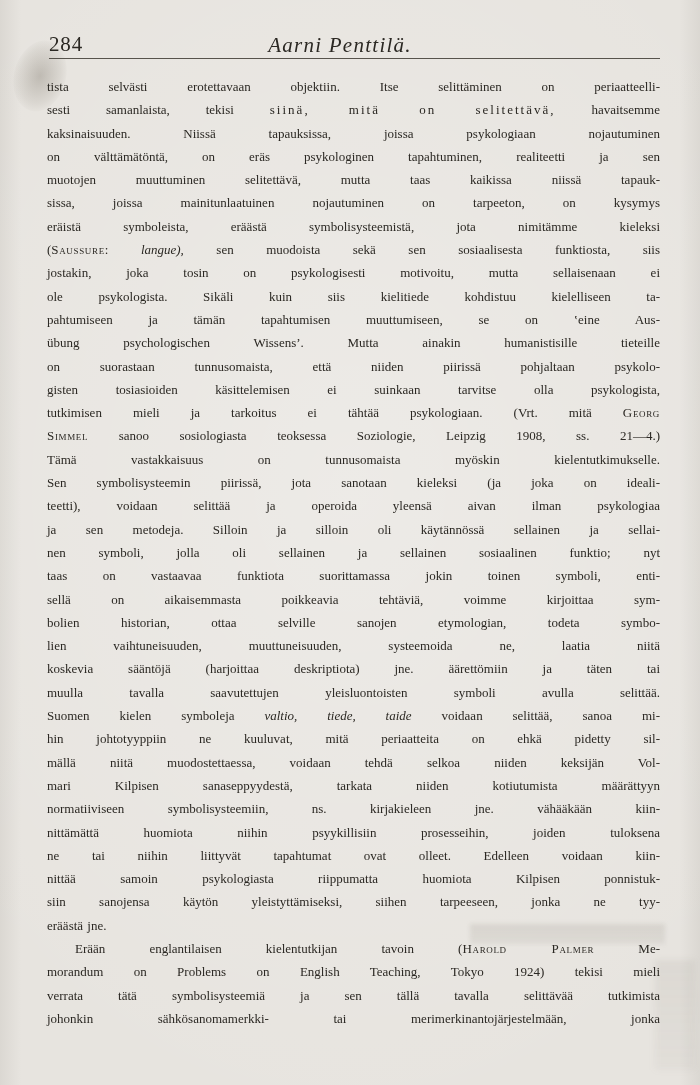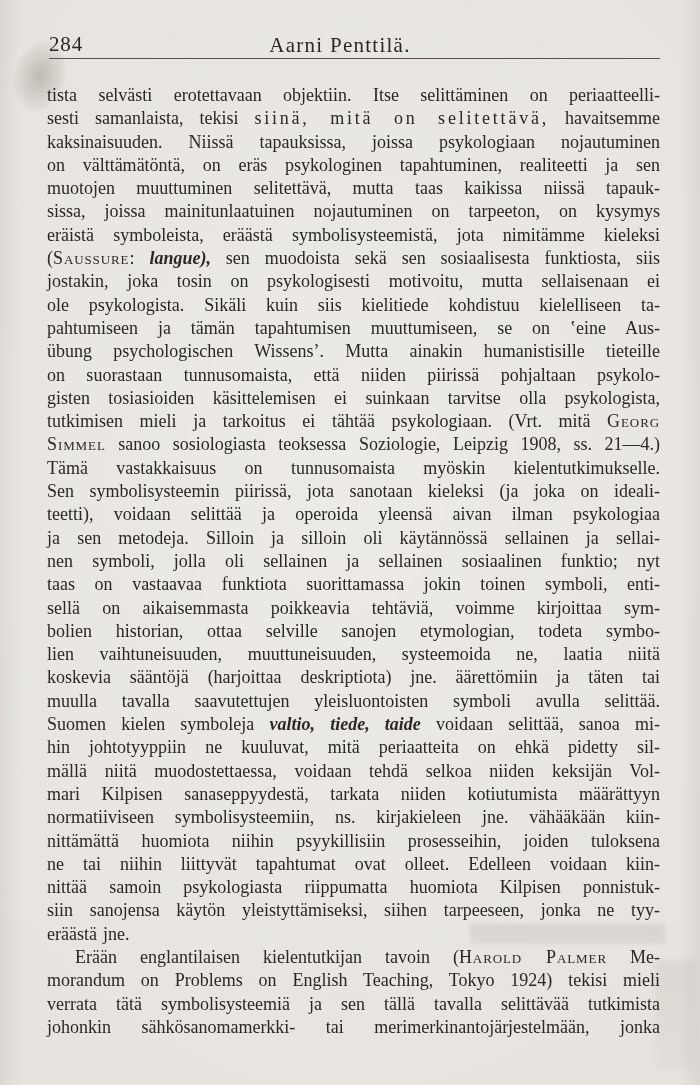--- a/index.html
+++ b/index.html
@@ -44,45 +44,46 @@
     top: 32px; left: 47px; width: 613px; height: 22px;
     font-size: 21px;
   }
   .page-number {
     position: absolute; left: 2px; top: 0;
     letter-spacing: 0.04em;
   }
   .running-title {
     position: absolute; left: 198px; top: 1px; width: 190px;
     text-align: center;
+    font-style: italic;
     letter-spacing: 0.06em;
   }
   .header-rule {
     position: absolute;
     top: 58px; left: 49px; width: 611px; height: 0;
     border-top: 1.7px solid #4a473f;
     opacity: 0.92;
   }
 
   .body-text {
     position: absolute;
-    top: 84px; left: 47px; width: 613px;
-    font-size: 18px;
+    top: 75px; left: 47px; width: 613px;
+    font-size: 13px;
     line-height: 23.3px;
     word-spacing: 0.08em;
   }
   .line {
     text-align: justify;
     text-align-last: justify;
     white-space: normal;
   }
   .line.last { text-align-last: left; }
   .line.indent { text-indent: 28px; }
   .sc { font-variant-caps: small-caps; letter-spacing: 0.05em; }
-  .it { font-style: italic; font-weight: bold; }
+  .it { font-style: italic; }
   .sp { letter-spacing: 0.155em; word-spacing: 0.18em; }
 </style>
 </head>
 <body>
 
 <div class="scan-vignette"></div>
 <div class="smudge-top-left"></div>
 <div class="bleedthrough-1"></div>
 <div class="bleedthrough-2"></div>
 

